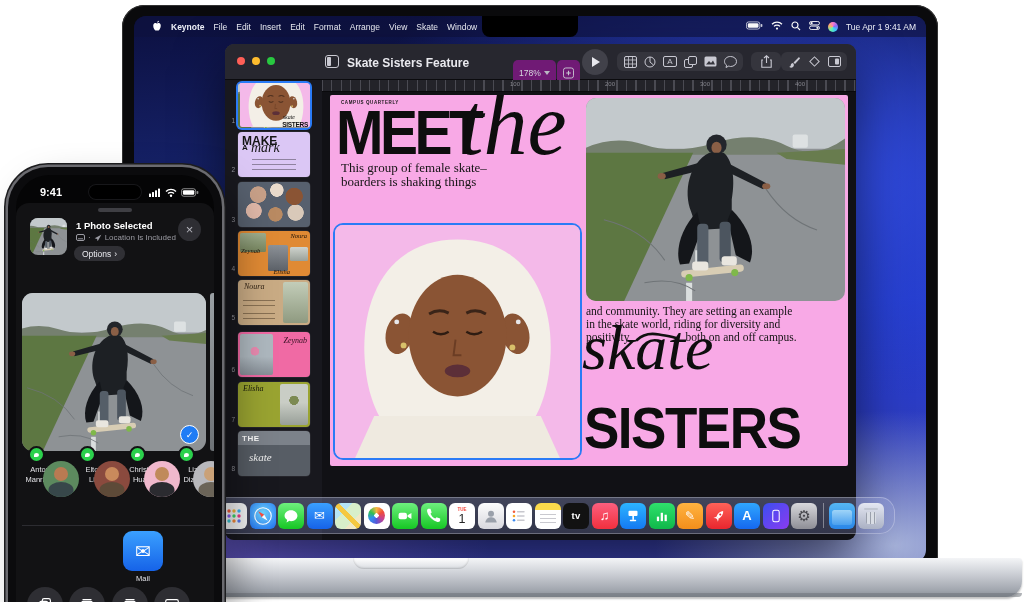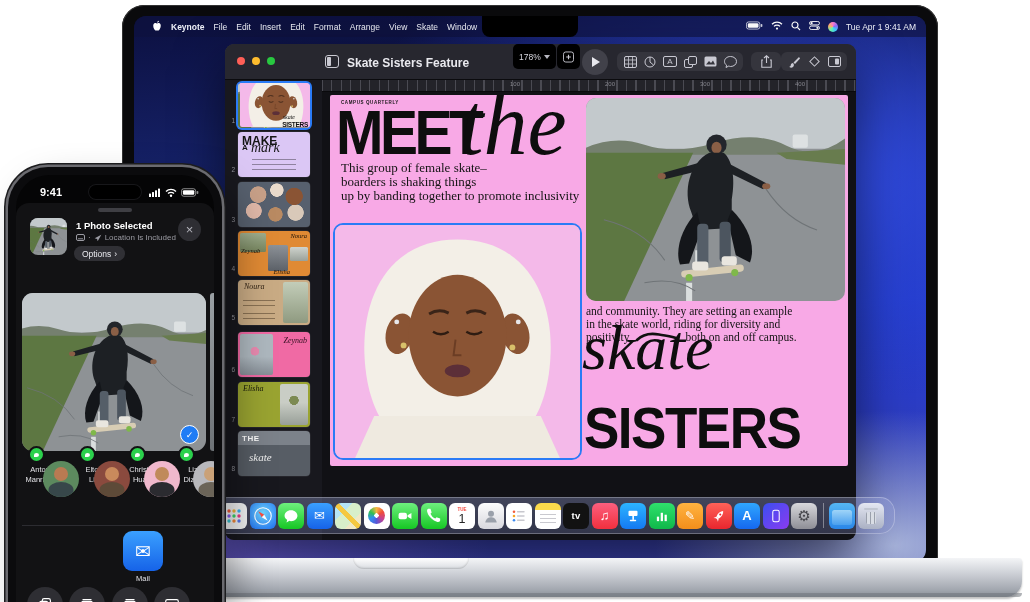--- a/index.html
+++ b/index.html
@@ -35,21 +35,21 @@
          border-radius:0 0 8px 8px;z-index:4}
   .siri{width:10px;height:10px;border-radius:50%;
         background:conic-gradient(#ff7bd0,#8a6bff,#3fd2ff,#6bffb0,#ffb36b,#ff7bd0);filter:blur(.4px)}
 
   
   .win{position:absolute;left:91px;top:28px;width:631px;height:496px;border-radius:9px;background:#222228;
        box-shadow:0 20px 50px rgba(0,0,0,.55), inset 0 0 0 .5px rgba(255,255,255,.14);overflow:hidden}
   .tb{position:absolute;left:0;right:0;top:0;height:35px;background:#27272f;border-bottom:1px solid #0b0b0e}
   .tl{position:absolute;top:13px;width:8px;height:8px;border-radius:50%}
   .tb-title{position:absolute;left:122px;top:12px;font-size:12px;font-weight:bold;color:#e9e9ee;white-space:nowrap}
-  .pill{position:absolute;top:0;height:25px;border-radius:5px;background:#000000;display:flex;align-items:center;
+  .pill{position:absolute;top:16px;height:25px;border-radius:5px;background:#701a75;display:flex;align-items:center;
         color:#d6d6de;font-size:8.5px;gap:3px;padding:0 6px;box-sizing:border-box}
   .caret{width:0;height:0;border-left:3px solid transparent;border-right:3px solid transparent;border-top:4px solid #b9b9c2}
   .playbtn{position:absolute;left:357px;top:5px;width:26px;height:26px;border-radius:50%;background:#41414a;
            display:flex;align-items:center;justify-content:center}
   .ply{width:0;height:0;border-top:5px solid transparent;border-bottom:5px solid transparent;border-left:8px solid #e8e8ee;margin-left:2px}
   .tbgrp{position:absolute;top:8px;height:19px;border-radius:6px;background:#35353d;display:flex;align-items:center;padding:0 3px}
   .tbi{width:20px;height:19px;display:flex;align-items:center;justify-content:center}
   .tbi svg{display:block}
 
   
@@ -467,21 +467,20 @@
 
         </div>
 
         <div class="cnv">
           <div class="sld">
             <span class="kick">CAMPUS QUARTERLY</span>
             <span class="meet">MEET</span>
             <span class="the">the</span>
             <span class="intro" style="left:11px;top:65px">This group of female skate–</span>
             <span class="intro" style="left:11px;top:79px">boarders is shaking things</span>
-            <span class="intro" style="left:11px;top:93px">up by banding together to promote inclusivity</span>
             <div class="fph">
                 <svg>
                   <use href="#fc"></use>
                 </svg>
               </div>
             <div class="sph">
                 <svg>
                   <use href="#sk"></use>
                 </svg>
               </div>

